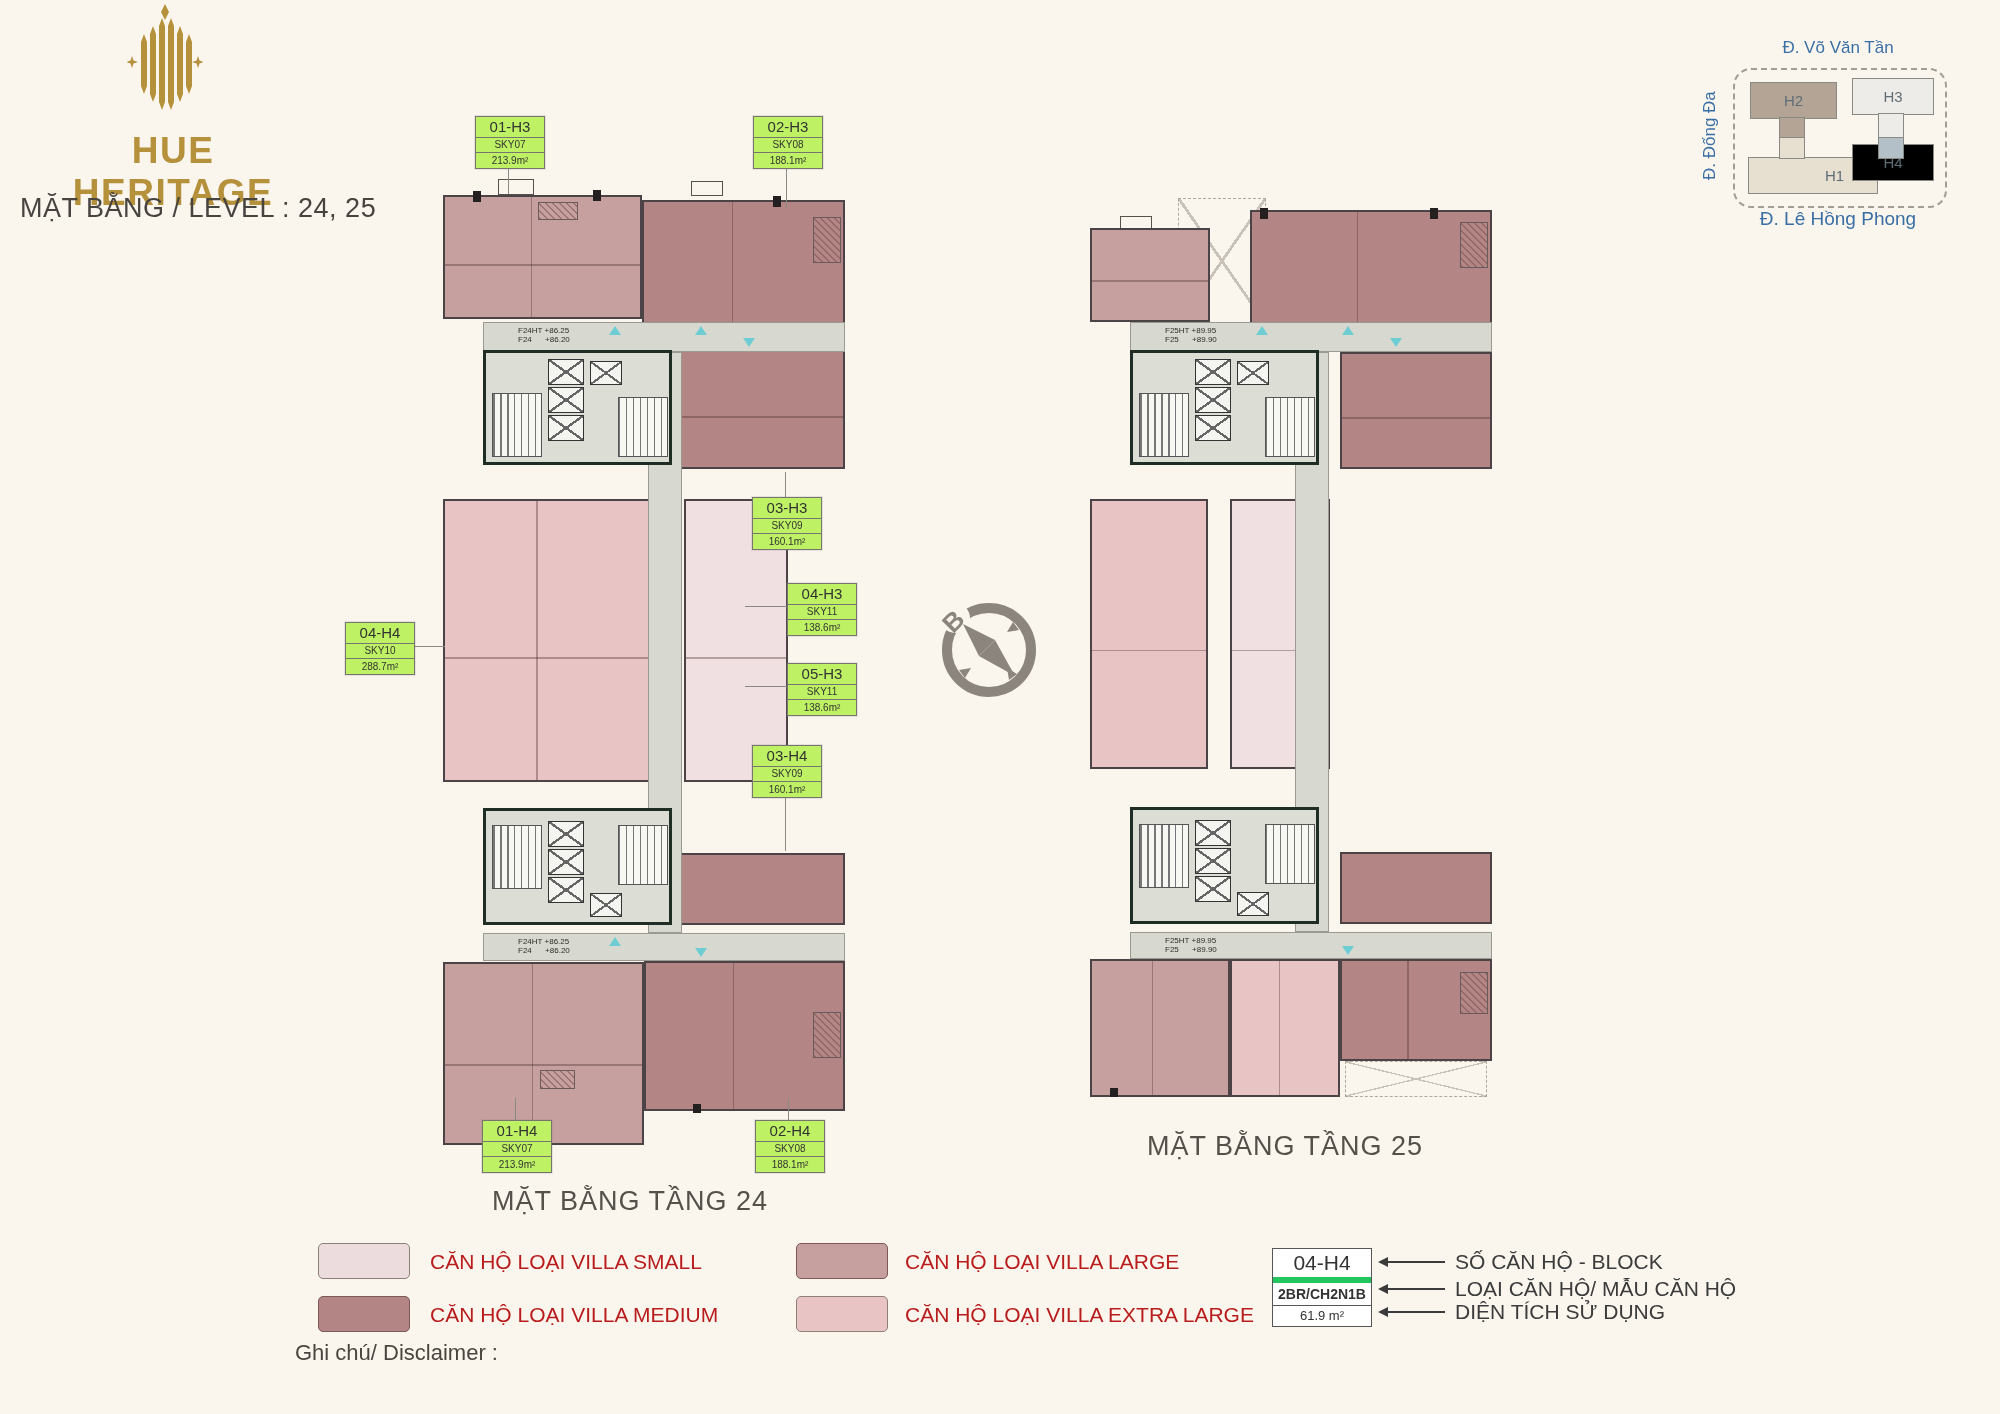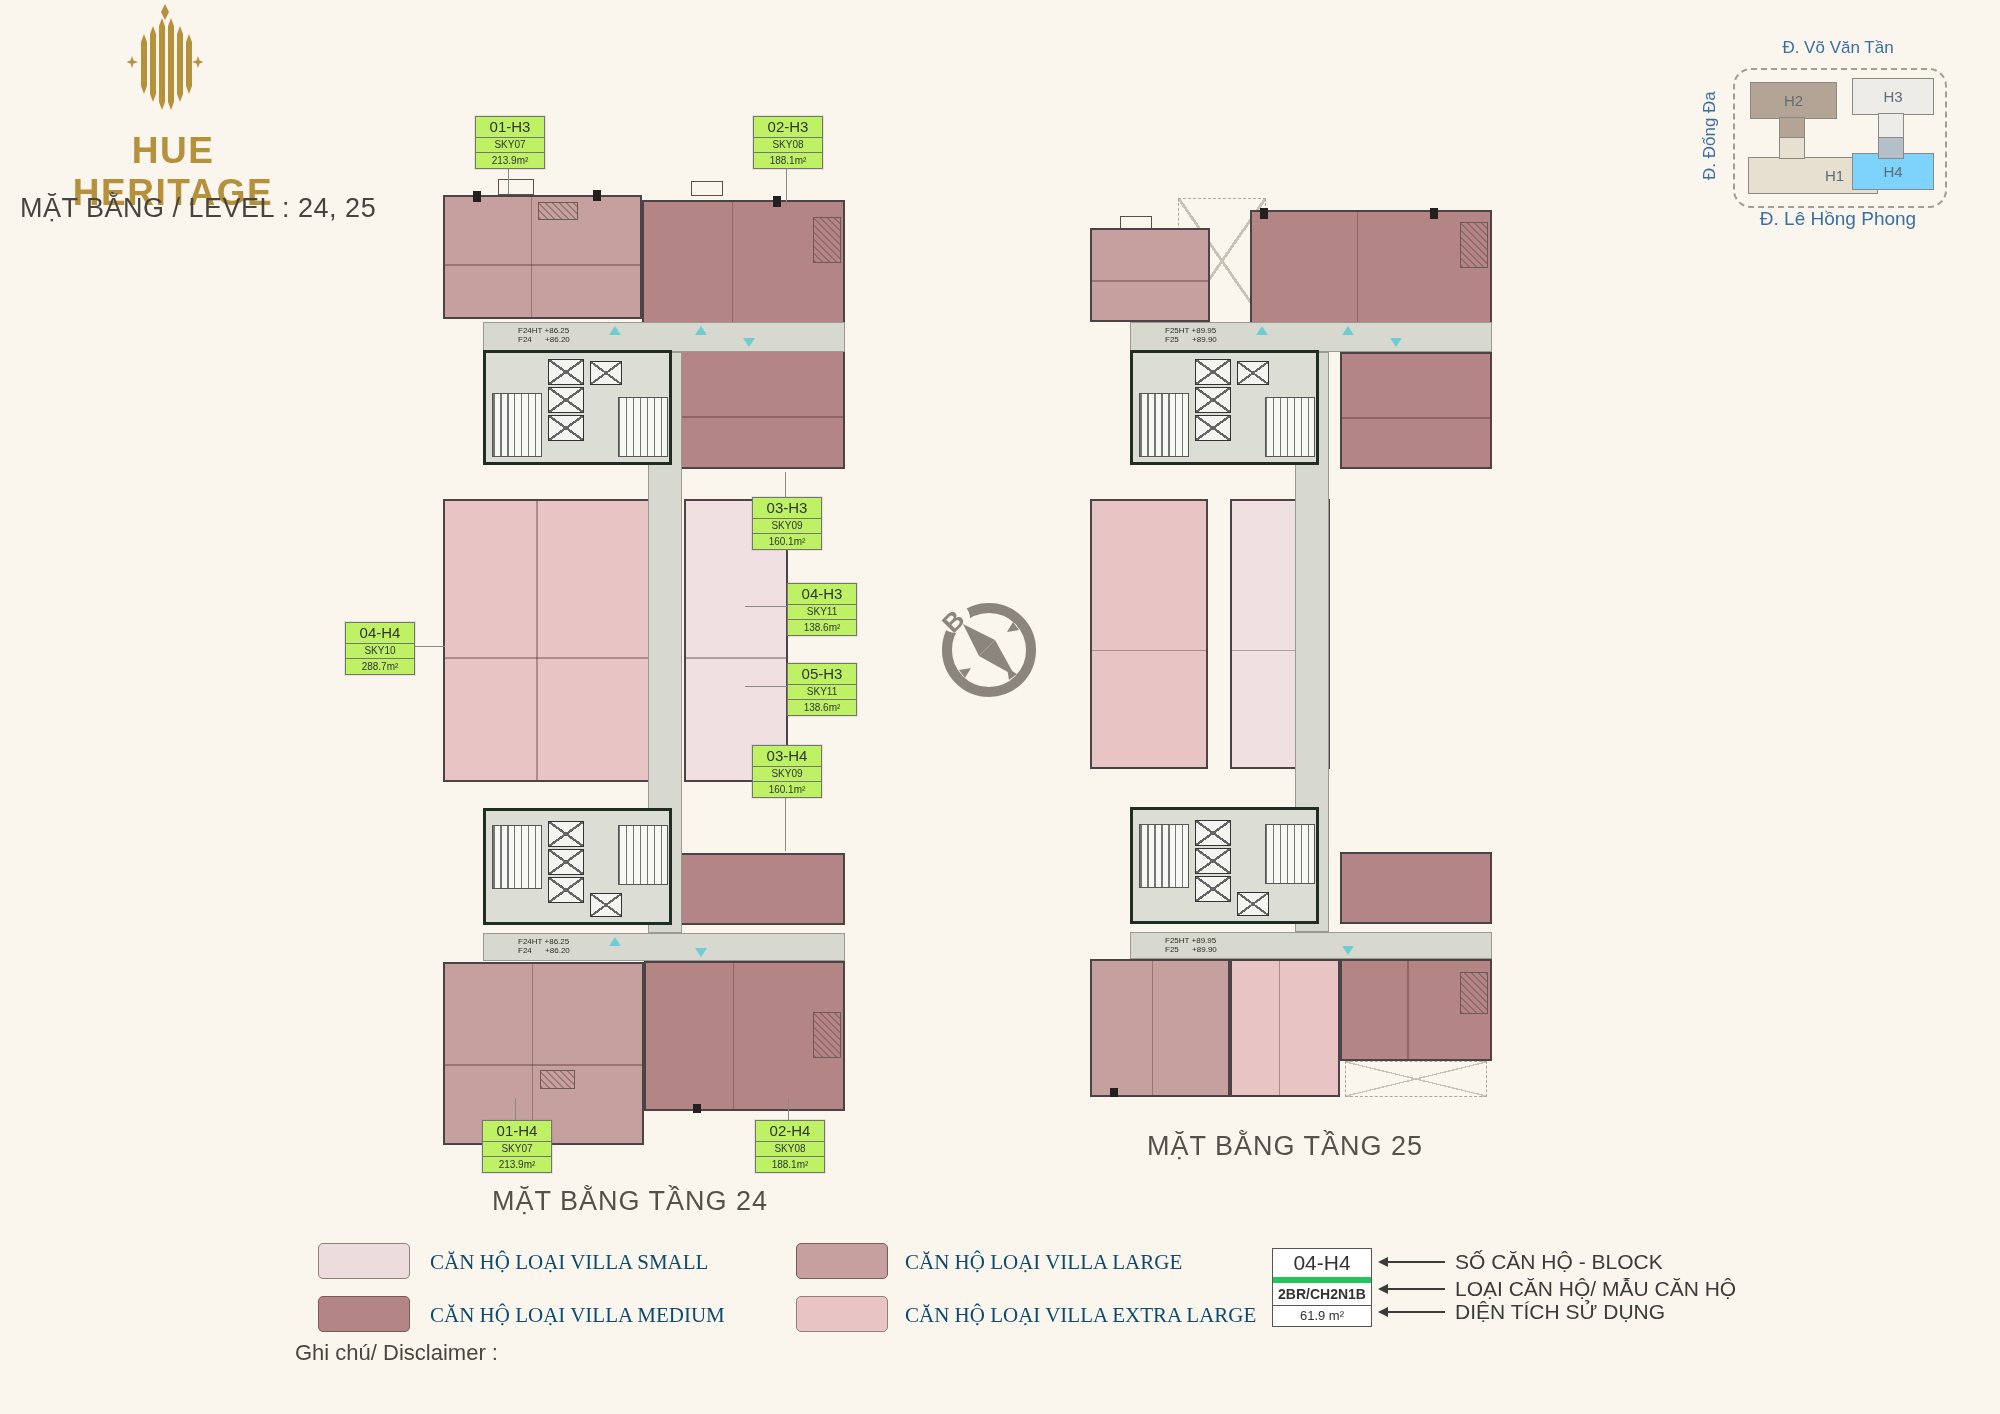--- a/index.html
+++ b/index.html
@@ -56,21 +56,21 @@
     color:#333;box-shadow:0 0 0 1px rgba(119,117,111,.15);}
   .ulabel .code{font-size:15px;line-height:20px;}
   .ulabel .sky{font-size:10px;line-height:14px;border-top:1px solid #77756f;}
   .ulabel .area{font-size:10px;line-height:15px;border-top:1px solid #77756f;}
   .leader{position:absolute;background:#8a8a84;z-index:5;}
 
   .caption{position:absolute;width:380px;text-align:center;font-size:27px;color:#54504a;letter-spacing:1px;}
 
   
   .sw{position:absolute;width:92px;height:36px;border-radius:5px;border:1px solid #8d8078;box-sizing:border-box;}
-  .legtext{position:absolute;font-size:21px;color:#0c4a6e;font-family:Liberation Serif, serif;}
+  .legtext{position:absolute;font-size:21px;color:#b91c1c;}
 
   
   .keybox{position:absolute;left:1272px;top:1248px;width:98px;background:#fff;border:1.5px solid #555;
     text-align:center;color:#333;z-index:6;}
   .keybox .kcode{font-size:21px;line-height:28px;}
   .keybox .ktype{font-size:14px;line-height:22px;border-top:6px solid #22c55e;font-weight:bold;}
   .keybox .karea{font-size:13px;line-height:20px;border-top:1px solid #555;}
   .keyline{position:absolute;height:2px;background:#3b3b3b;z-index:5;}
   .keyline::before{content:"";position:absolute;left:-10px;top:-4px;width:0;height:0;
     border:5px solid transparent;border-right:10px solid #3b3b3b;}
@@ -106,21 +106,21 @@
   <div class="sitebox"></div>
   <div class="sblock" style="left: 1750px; top: 82px; width: 85px; height: 35px; background-color: rgb(179, 164, 150);">
     <span>H2</span>
   </div>
   <div class="sblock" style="left: 1852px; top: 78px; width: 80px; height: 35px; background-color: rgb(237, 236, 232);">
     <span>H3</span>
   </div>
   <div class="sblock" style="left: 1748px; top: 157px; width: 85px; height: 35px; background-color: rgb(231, 223, 208); padding-left: 43px;">
     <span>H1</span>
   </div>
-  <div class="sblock" style="left: 1852px; top: 153px; width: 80px; height: 35px; background-color: #7dd3fc;">
+  <div class="sblock" style="left: 1852px; top: 144px; width: 80px; height: 35px; background-color: #000000;">
     <span>H4</span>
   </div>
   <div class="sconn" style="left:1779px;top:117px;width:24px;height:20px;background:#b3a496;"></div>
   <div class="sconn" style="left:1779px;top:137px;width:24px;height:20px;background:#e7dfd0;"></div>
   <div class="sconn" style="left:1878px;top:113px;width:24px;height:24px;background:#edece8;"></div>
   <div class="sconn" style="left:1878px;top:137px;width:24px;height:20px;background:#b4c0c8;"></div>
 
   <svg class="abs" style="left:933px;top:594px" width="112" height="112" viewBox="0 0 112 112">
     <circle cx="56" cy="56" r="42" fill="none" stroke="#8b857d" stroke-width="10"></circle>
     <circle cx="22" cy="24" r="15" fill="#faf6ee"></circle>

